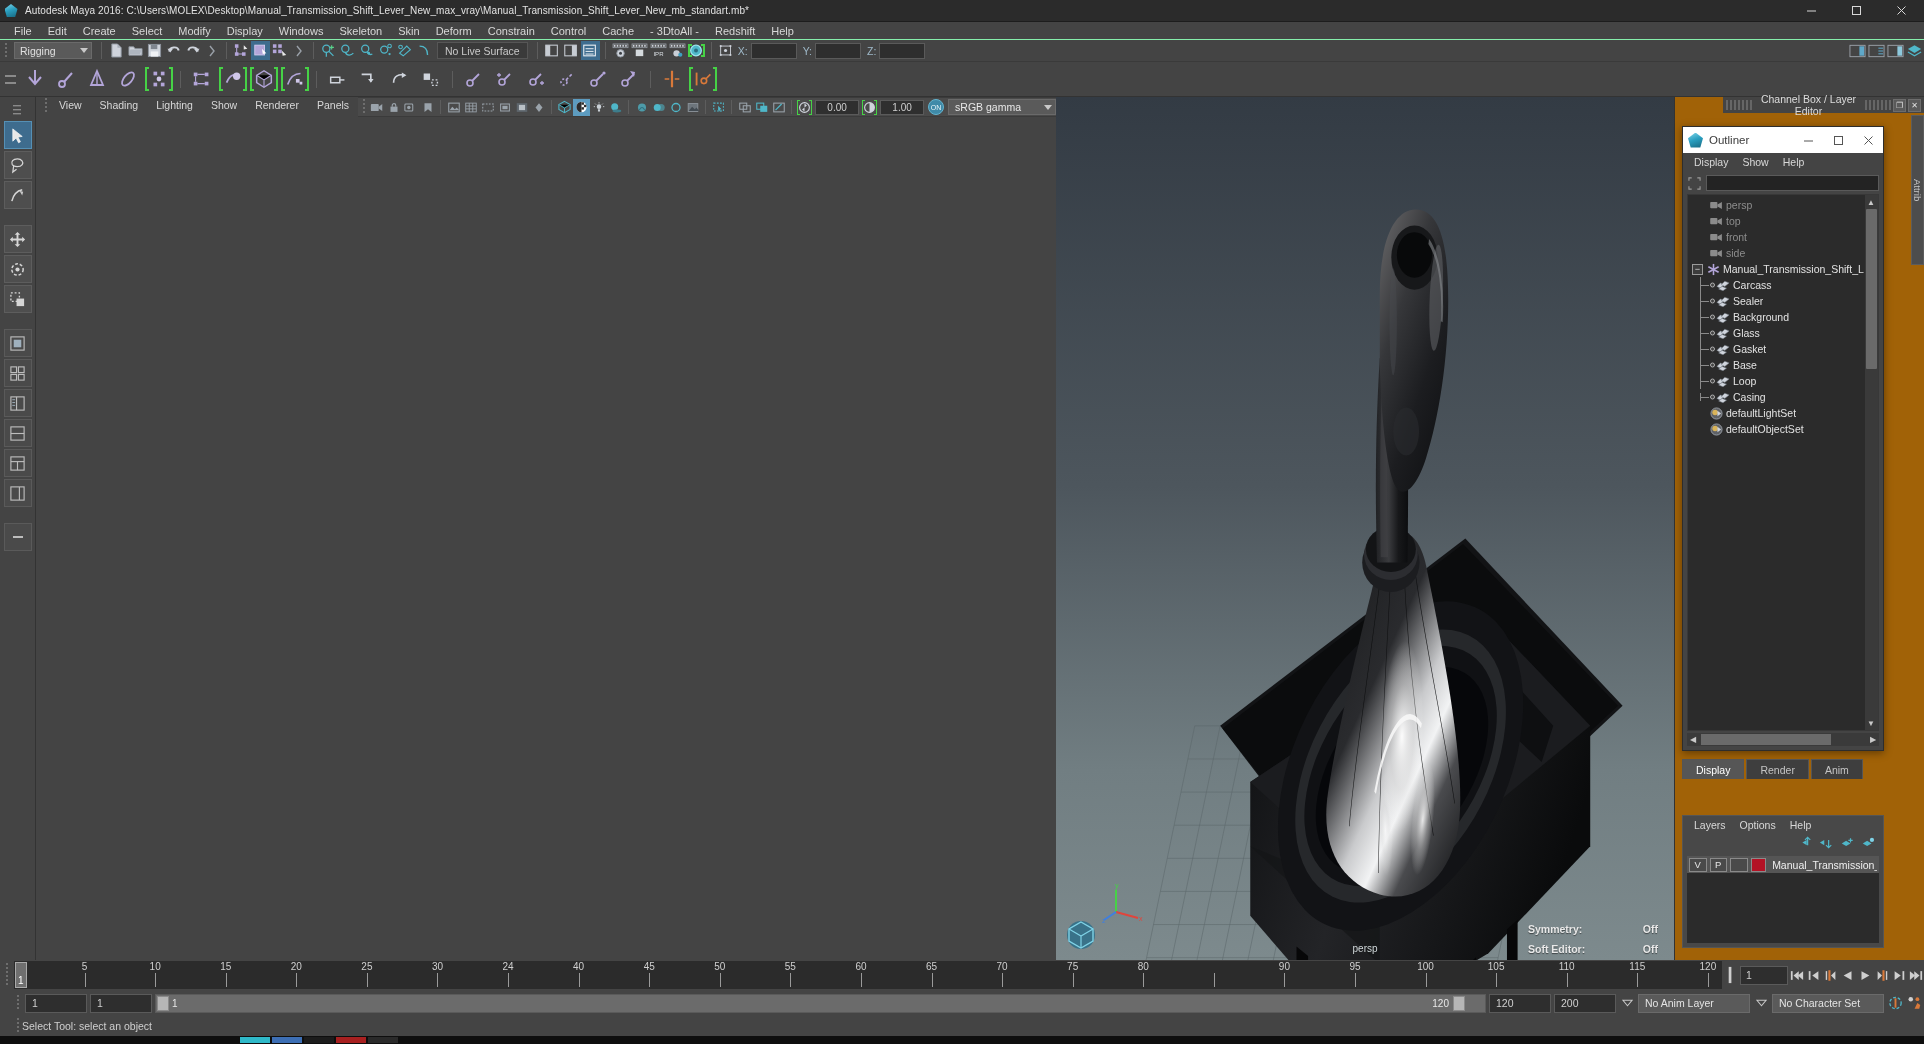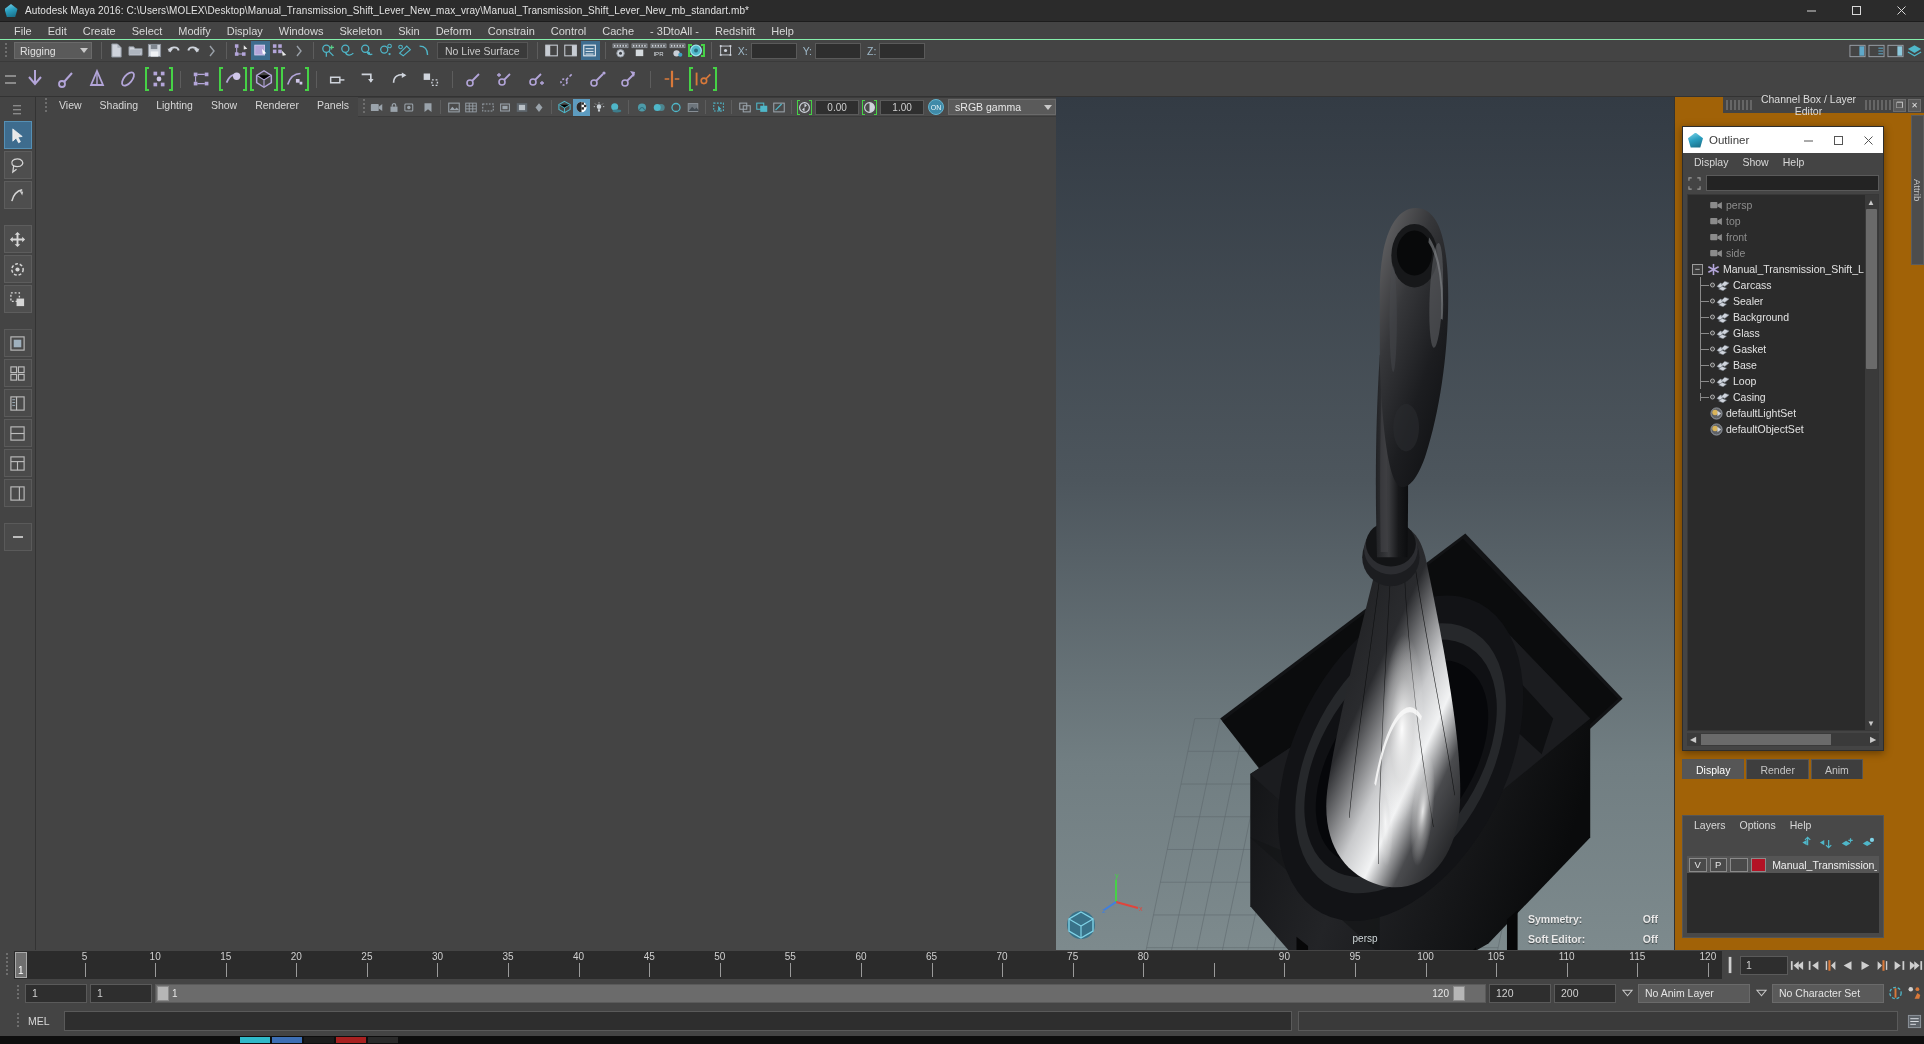--- a/index.html
+++ b/index.html
@@ -1469,21 +1469,21 @@
         <div class="ticklbl" style="left: 141.157px;">10</div>
         <div class="tick" style="left: 141.157px;"></div>
         <div class="ticklbl" style="left: 211.736px;">15</div>
         <div class="tick" style="left: 211.736px;"></div>
         <div class="ticklbl" style="left: 282.314px;">20</div>
         <div class="tick" style="left: 282.314px;"></div>
         <div class="ticklbl" style="left: 352.893px;">25</div>
         <div class="tick" style="left: 352.893px;"></div>
         <div class="ticklbl" style="left: 423.471px;">30</div>
         <div class="tick" style="left: 423.471px;"></div>
-        <div class="ticklbl" style="left: 494.05px;">35</div>
+        <div class="ticklbl" style="left: 494.05px;">24</div>
         <div class="tick" style="left: 494.05px;"></div>
         <div class="ticklbl" style="left: 564.628px;">40</div>
         <div class="tick" style="left: 564.628px;"></div>
         <div class="ticklbl" style="left: 635.207px;">45</div>
         <div class="tick" style="left: 635.207px;"></div>
         <div class="ticklbl" style="left: 705.785px;">50</div>
         <div class="tick" style="left: 705.785px;"></div>
         <div class="ticklbl" style="left: 776.364px;">55</div>
         <div class="tick" style="left: 776.364px;"></div>
         <div class="ticklbl" style="left: 846.942px;">60</div>
@@ -1607,39 +1607,27 @@
     </div>
     <div class="pb">
       <svg width="17" height="16" viewBox="0 0 18 16">
           <circle cx="4" cy="4" r="2.4" fill="#cfcfcf"></circle>
           <path d="M8 14l3-6 3 2-1 4z" fill="#d9793a"></path>
           <circle cx="11" cy="4" r="2" fill="#d9793a"></circle>
         </svg>
     </div>
   </div>
 
-  <div class="melrow">
+
+  <div class="helprow">
     <div class="grip">
         <i></i>
       </div>
-    <div class="mel-lbl">MEL</div>
-    <div class="mel-input"></div>
-    <div class="mel-out"></div>
-    <div class="mel-btn">
-      <svg width="15" height="15" viewBox="0 0 16 16">
-          <rect x="1.5" y="1.5" width="13" height="13" fill="#5d6369" stroke="#8f969d"></rect>
-          <g stroke="#dfe3e7" stroke-width="1">
-            <line x1="3.5" y1="5" x2="12.5" y2="5"></line>
-            <line x1="3.5" y1="8" x2="12.5" y2="8"></line>
-            <line x1="3.5" y1="11" x2="9.5" y2="11"></line>
-          </g>
-        </svg>
-    </div>
+    <div class="help-txt">Select Tool: select an object</div>
   </div>
-
 
   <div class="taskbar">
     <div class="tbi" style="background:#2fb9c9;"></div>
     <div class="tbi" style="background:#3d6fb5;"></div>
     <div class="tbi" style="background:#1c1c1c;"></div>
     <div class="tbi" style="background:#a82020;"></div>
     <div class="tbi" style="background:#2a2a2a;"></div>
   </div>
 </div>
 

